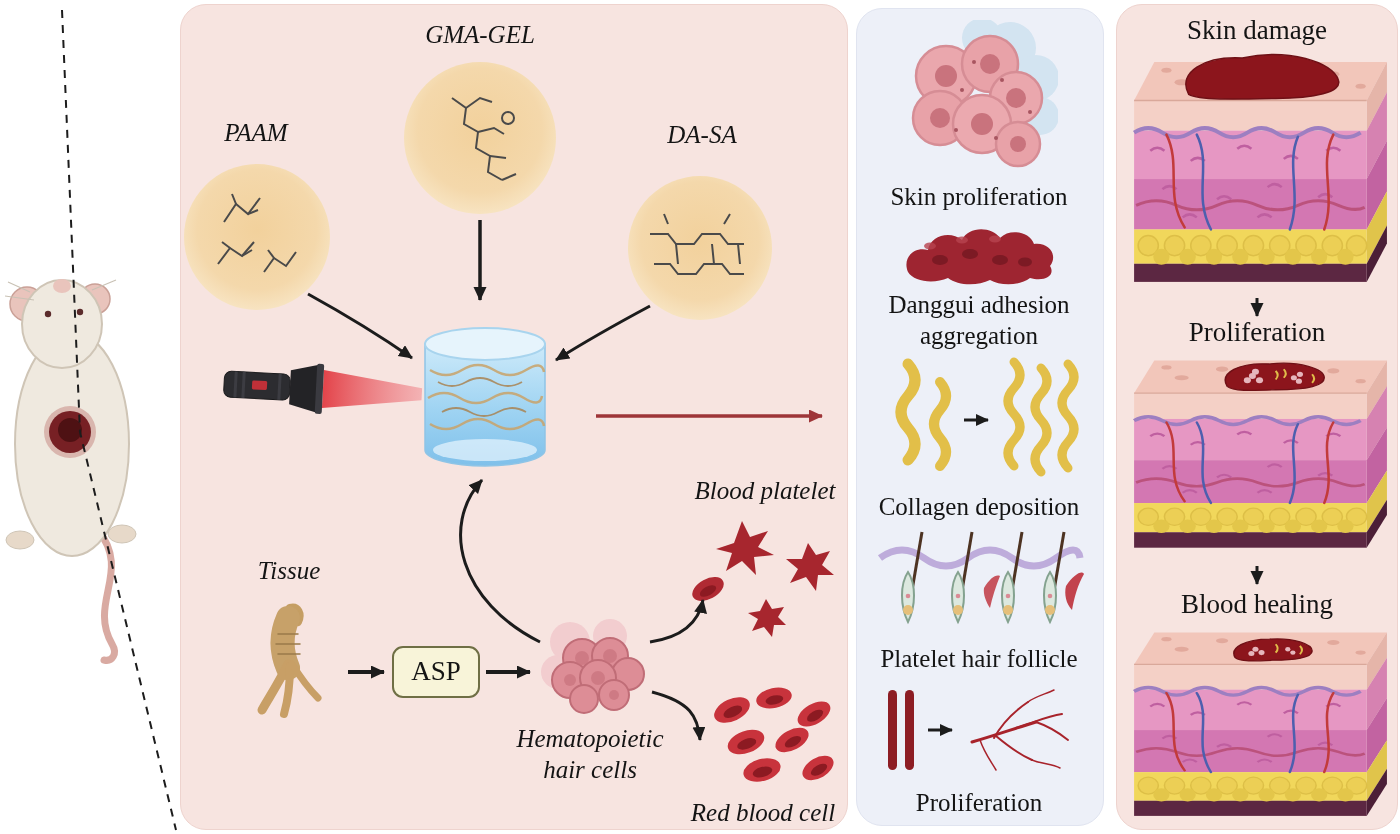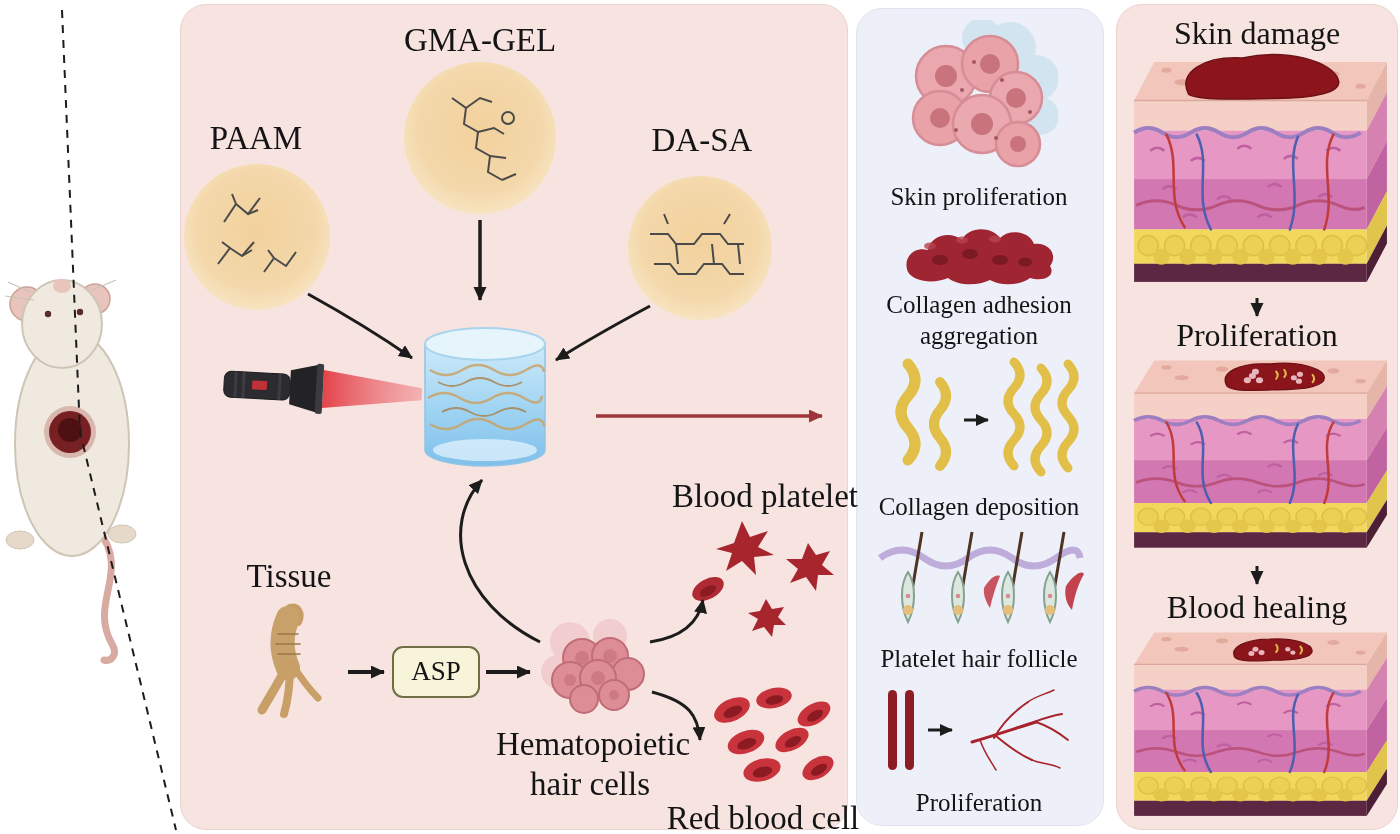--- a/index.html
+++ b/index.html
@@ -9,23 +9,23 @@
     background:#ffffff;
     font-family:"Liberation Serif", serif;
     color:#141414;
     overflow:hidden;
   }
   .panel { position:absolute; border-radius:26px; }
   .panel-main   { left:180px; top:4px;  width:668px; height:826px; background:#f7e4e0; border:1px solid #eed3ce; }
   .panel-effects{ left:856px; top:8px;  width:248px; height:818px; background:#edf0f8; border:1px solid #e0e4f0; }
   .panel-heal   { left:1116px; top:4px; width:282px; height:826px; background:#f7e4e0; border:1px solid #eed3ce; }
   .label { position:absolute; text-align:center; line-height:1.22; z-index:4; }
-  .lbl-main { font-size:33px; }
+  .lbl-main { font-size:25px;font-style:italic; }
   .lbl-eff  { font-size:25px; }
-  .lbl-heal { font-size:32px; }
+  .lbl-heal { font-size:27px; }
   .chem-circle {
     position:absolute; border-radius:50%; z-index:1;
     background:radial-gradient(circle at 50% 45%, #f2d19c 0%, #f4d8ab 55%, #f8e6c6 78%, rgba(248,230,198,0) 100%);
   }
   .art { position:absolute; z-index:2; }
   #arrow-overlay { position:absolute; left:0; top:0; z-index:3; pointer-events:none; }
   .asp-box {
     position:absolute; left:392px; top:646px; width:88px; height:52px;
     background:#f8f4d9; border:2.5px solid #6f6f45; border-radius:11px;
     font-size:27px; text-align:center; line-height:46px; z-index:2;
@@ -480,20 +480,20 @@
 
 <div class="label lbl-main" style="left:400px;top:20px;width:160px">GMA-GEL</div>
 <div class="label lbl-main" style="left:192px;top:118px;width:128px">PAAM</div>
 <div class="label lbl-main" style="left:640px;top:120px;width:124px">DA-SA</div>
 <div class="label lbl-main" style="left:219px;top:556px;width:140px">Tissue</div>
 <div class="label lbl-main" style="left:665px;top:476px;width:200px">Blood platelet</div>
 <div class="label lbl-main" style="left:496px;top:724px;width:188px">Hematopoietic hair cells</div>
 <div class="label lbl-main" style="left:663px;top:798px;width:200px">Red blood cell</div>
 
 <div class="label lbl-eff" style="left:868px;top:182px;width:222px">Skin proliferation</div>
-<div class="label lbl-eff" style="left:878px;top:290px;width:202px">Collagen adhesion aggregation</div>
+<div class="label lbl-eff" style="left:878px;top:290px;width:202px">Danggui adhesion aggregation</div>
 <div class="label lbl-eff" style="left:868px;top:492px;width:222px">Collagen deposition</div>
 <div class="label lbl-eff" style="left:868px;top:644px;width:222px">Platelet hair follicle</div>
 <div class="label lbl-eff" style="left:868px;top:788px;width:222px">Proliferation</div>
 
 <div class="label lbl-heal" style="left:1147px;top:14px;width:220px">Skin damage</div>
 <div class="label lbl-heal" style="left:1147px;top:316px;width:220px">Proliferation</div>
 <div class="label lbl-heal" style="left:1147px;top:588px;width:220px">Blood healing</div>
 
 </body></html>

